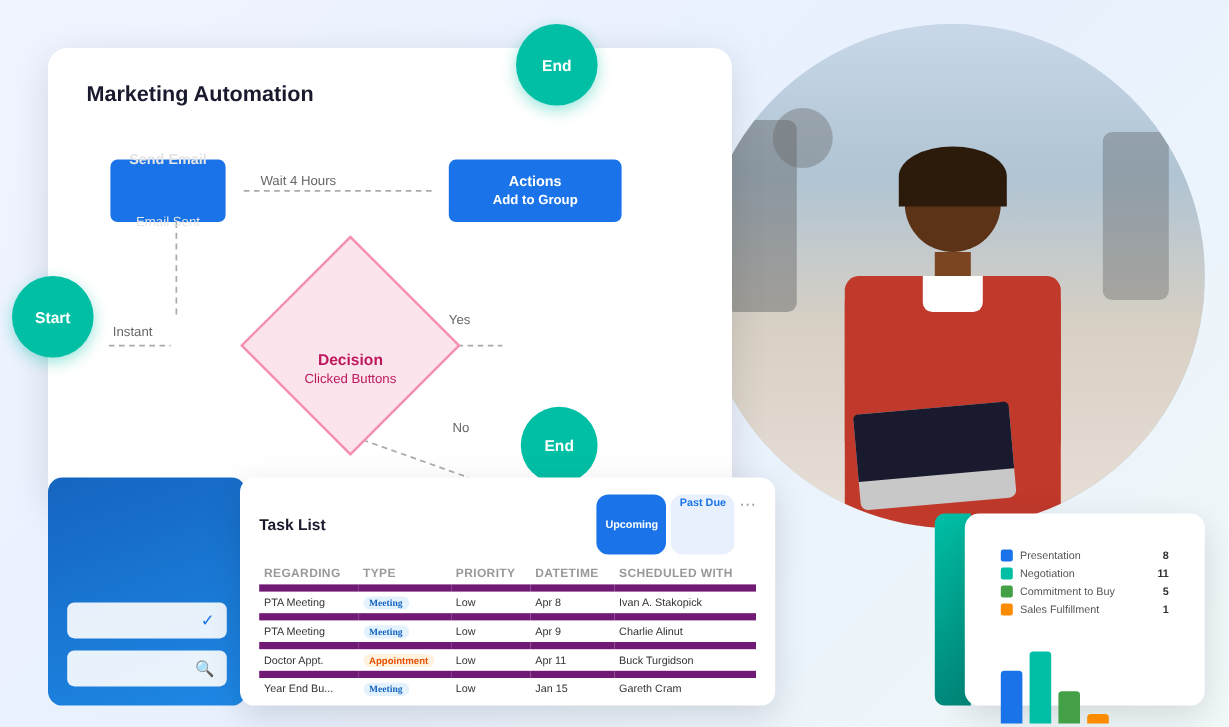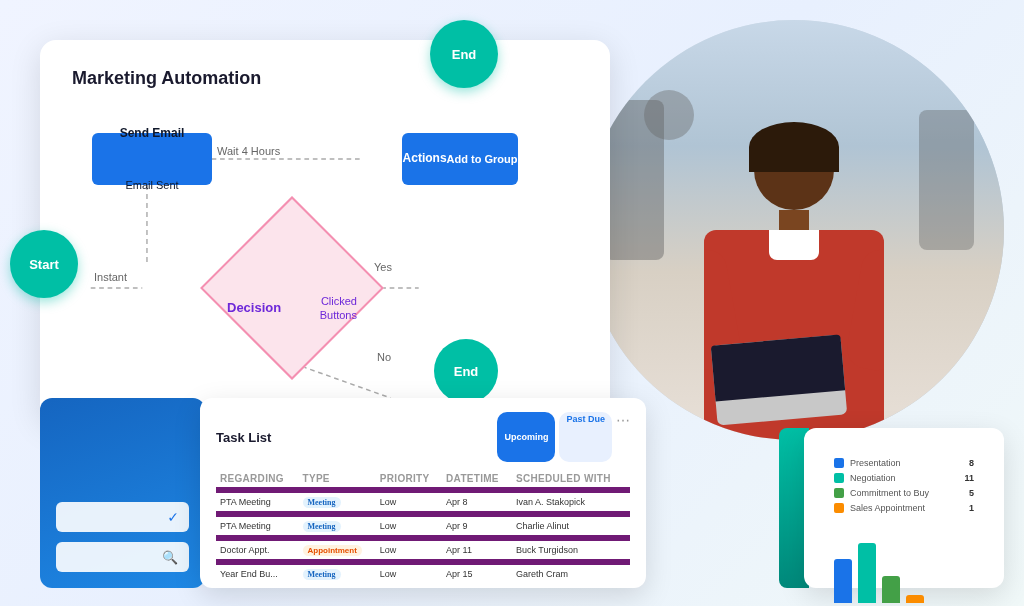--- a/index.html
+++ b/index.html
@@ -45,46 +45,46 @@
       position: relative;
       width: 100%;
       height: 300px;
     }
 
     
     .node-send-email {
       position: absolute;
       top: 20px;
       left: 20px;
-      width: 120px;
+      width: 96px;
       height: 52px;
       background: #1a73e8;
       border-radius: 6px;
       display: flex;
       flex-direction: column;
       align-items: center;
       justify-content: center;
-      color: #0f172a;
+      color: #e5e5e5;
       font-size: 12px;
       font-weight: 600;
       line-height: 1.3;
       gap: 36px;
     }
 
     
     .node-actions {
       position: absolute;
       top: 20px;
       right: 60px;
-      width: 116px;
+      width: 144px;
       height: 52px;
       background: #1a73e8;
       border-radius: 6px;
       display: flex;
-      flex-direction: row;
+      flex-direction: column;
       align-items: center;
       justify-content: center;
       color: white;
       font-size: 12px;
       font-weight: 600;
       line-height: 1.3;
     }
 
     
     .node-decision {
@@ -98,26 +98,27 @@
       border: 2px solid #f48fb1;
     }
 
     .node-decision-label {
       position: absolute;
       top: 130px;
       left: 155px;
       width: 130px;
       height: 130px;
       display: flex;
+      flex-direction: column;
       align-items: center;
       justify-content: center;
       font-size: 13px;
       font-weight: 700;
-      color: #6d28d9;
-      text-align: right;
+      color: #be185d;
+      text-align: left;
       line-height: 1.3;
       pointer-events: none;
     }
 
     .node-end-bottom {
       position: absolute;
       bottom: 10px;
       right: 80px;
       width: 64px;
       height: 64px;
@@ -585,21 +586,21 @@
       <td>Doctor Appt.</td>
       <td><span class="tag-appointment">Appointment</span></td>
       <td>Low</td>
       <td>Apr 11</td>
       <td>Buck Turgidson</td>
     </tr>
           <tr>
       <td>Year End Bu...</td>
       <td><span class="tag-meeting">Meeting</span></td>
       <td>Low</td>
-      <td>Apr 15</td>
+      <td>Jan 15</td>
       <td>Gareth Cram</td>
     </tr>
         </tbody>
     </table>
   </div>
 
   <div class="teal-stripe"></div>
 
   <div class="chart-card">
     <div class="chart-legend" id="chart-legend">
@@ -613,21 +614,21 @@
       <span>Negotiation</span>
       <span class="legend-val">11</span>
     </div>
         <div class="legend-item">
       <div class="legend-dot" style="background:#43a047;"></div>
       <span>Commitment to Buy</span>
       <span class="legend-val">5</span>
     </div>
         <div class="legend-item">
       <div class="legend-dot" style="background:#fb8c00;"></div>
-      <span>Sales Appointment</span>
+      <span>Sales Fulfillment</span>
       <span class="legend-val">1</span>
     </div>
       </div>
     <div class="chart-bars" id="chart-bars">
     <div class="bar-group">
           <div class="bar" style="height:43.63636363636364px;background:#1a73e8;"></div>
         </div>
         <div class="bar-group">
           <div class="bar" style="height:60px;background:#00bfa5;"></div>
         </div>

